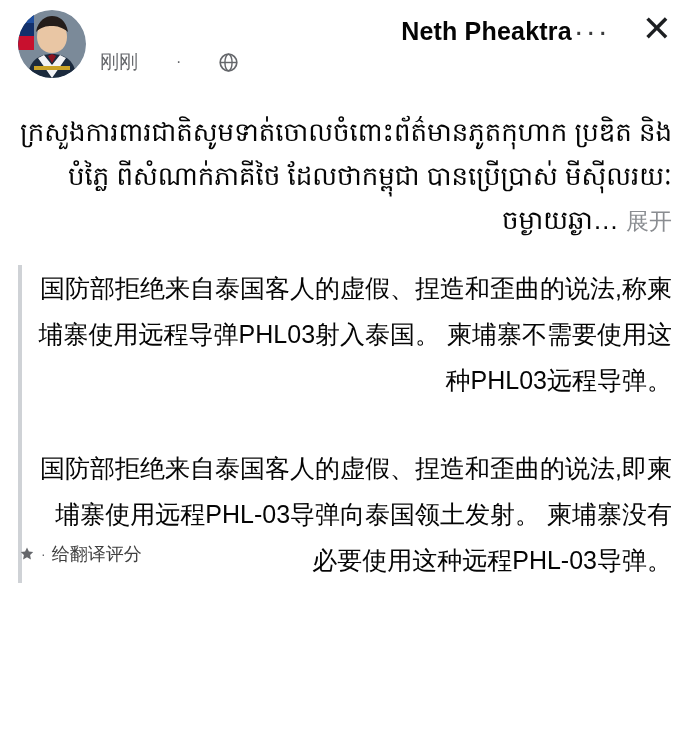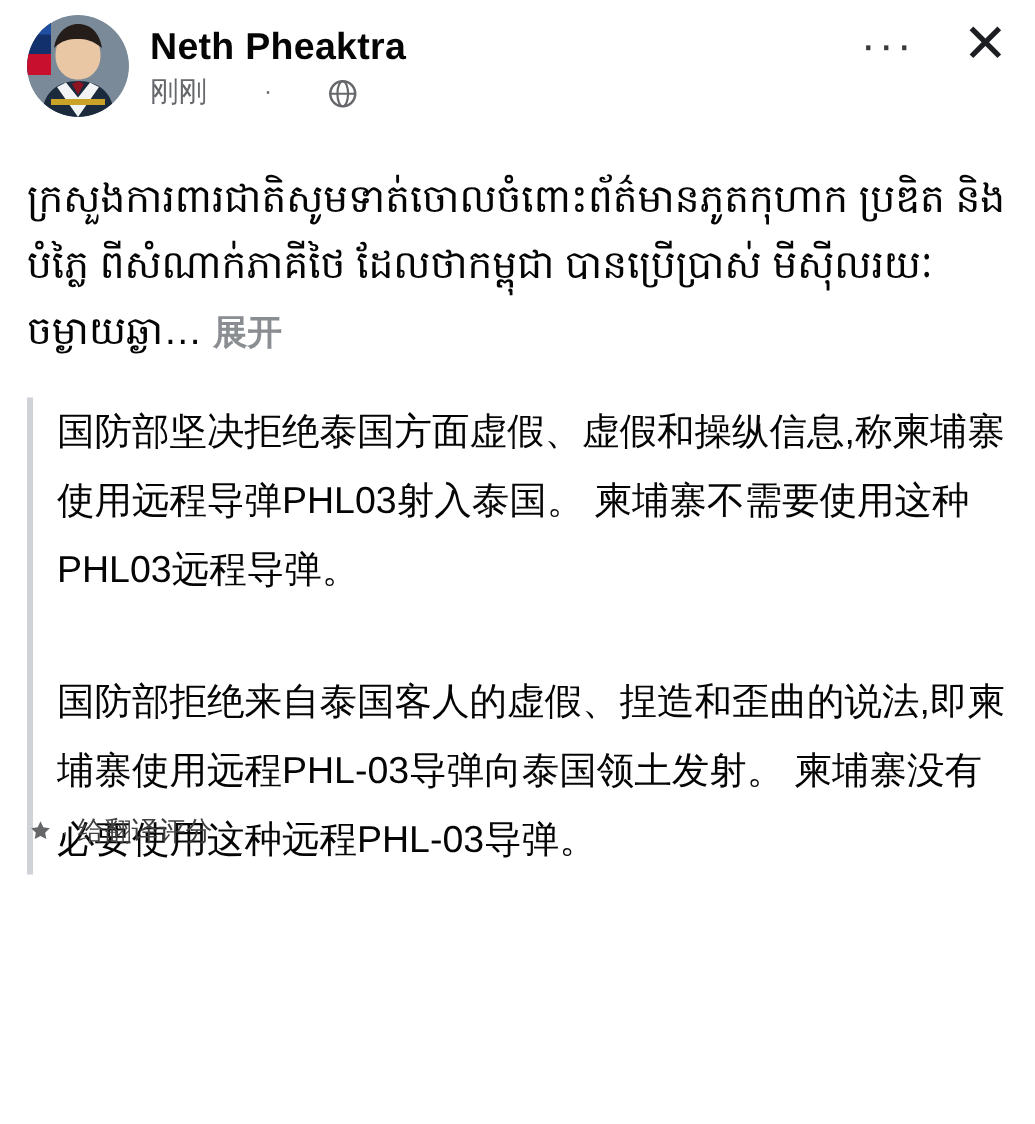--- a/index.html
+++ b/index.html
@@ -14,20 +14,21 @@
     color: #050505;
     overflow: hidden;
   }
   .post {
     position: relative;
     width: 690px;
     height: 576px;
     box-sizing: border-box;
     background: #ffffff;
     padding: 0;
+    text-align: right;
   }
   
   .header {
     display: flex;
     align-items: flex-start;
     padding: 10px 14px 0 18px;
     box-sizing: border-box;
     height: 96px;
     position: relative;
   }
@@ -105,21 +106,20 @@
     font-size: 26px;
     line-height: 44px;
     color: #050505;
     word-break: break-word;
   }
   .expand-link {
     color: #8a8d91;
     font-size: 23px;
     cursor: pointer;
     white-space: nowrap;
-    font-weight: bold;
   }
   .ellipsis {
     color: #050505;
   }
   
   .translation {
     margin: 22px 18px 0 18px;
     padding-left: 16px;
     border-left: 4px solid #cfd2d6;
     font-size: 25px;
@@ -212,21 +212,21 @@
       <div class="close-btn">✕</div>
     </div>
   </div>
 
   <div class="khmer-text">
     <span>ក្រសួងការពារជាតិសូមទាត់ចោលចំពោះព័ត៌មានភូតកុហាក ប្រឌិត និងបំភ្លៃ ពីសំណាក់ភាគីថៃ ដែលថាកម្ពុជា បានប្រើប្រាស់ មីស៊ីលរយៈចម្ងាយឆ្ងា</span><span class="ellipsis">…</span>
     <span class="expand-link">展开</span>
   </div>
 
   <div class="translation">
-    <p>国防部坚决拒绝泰国方面虚假、虚假和操纵信息,称柬埔寨使用远程导弹PHL03射入泰国。 柬埔寨不需要使用这种PHL03远程导弹。</p>
+    <p>国防部拒绝来自泰国客人的虚假、捏造和歪曲的说法,称柬埔寨使用远程导弹PHL03射入泰国。 柬埔寨不需要使用这种PHL03远程导弹。</p>
     <p>国防部拒绝来自泰国客人的虚假、捏造和歪曲的说法,即柬埔寨使用远程PHL-03导弹向泰国领土发射。 柬埔寨没有必要使用这种远程PHL-03导弹。</p>
   </div>
 
   <div class="footer">
     <span class="footer-icon">
       <svg width="16" height="16" viewBox="0 0 16 16" aria-hidden="true">
         <path d="M8 1.5 l1.9 4 l4.3 .6 l-3.1 3 l .8 4.3 l-3.9 -2.1 l-3.9 2.1 l .8 -4.3 l-3.1 -3 l4.3 -.6 z" fill="#65676b"></path>
       </svg>
     </span>
     <span class="footer-dot">·</span>

